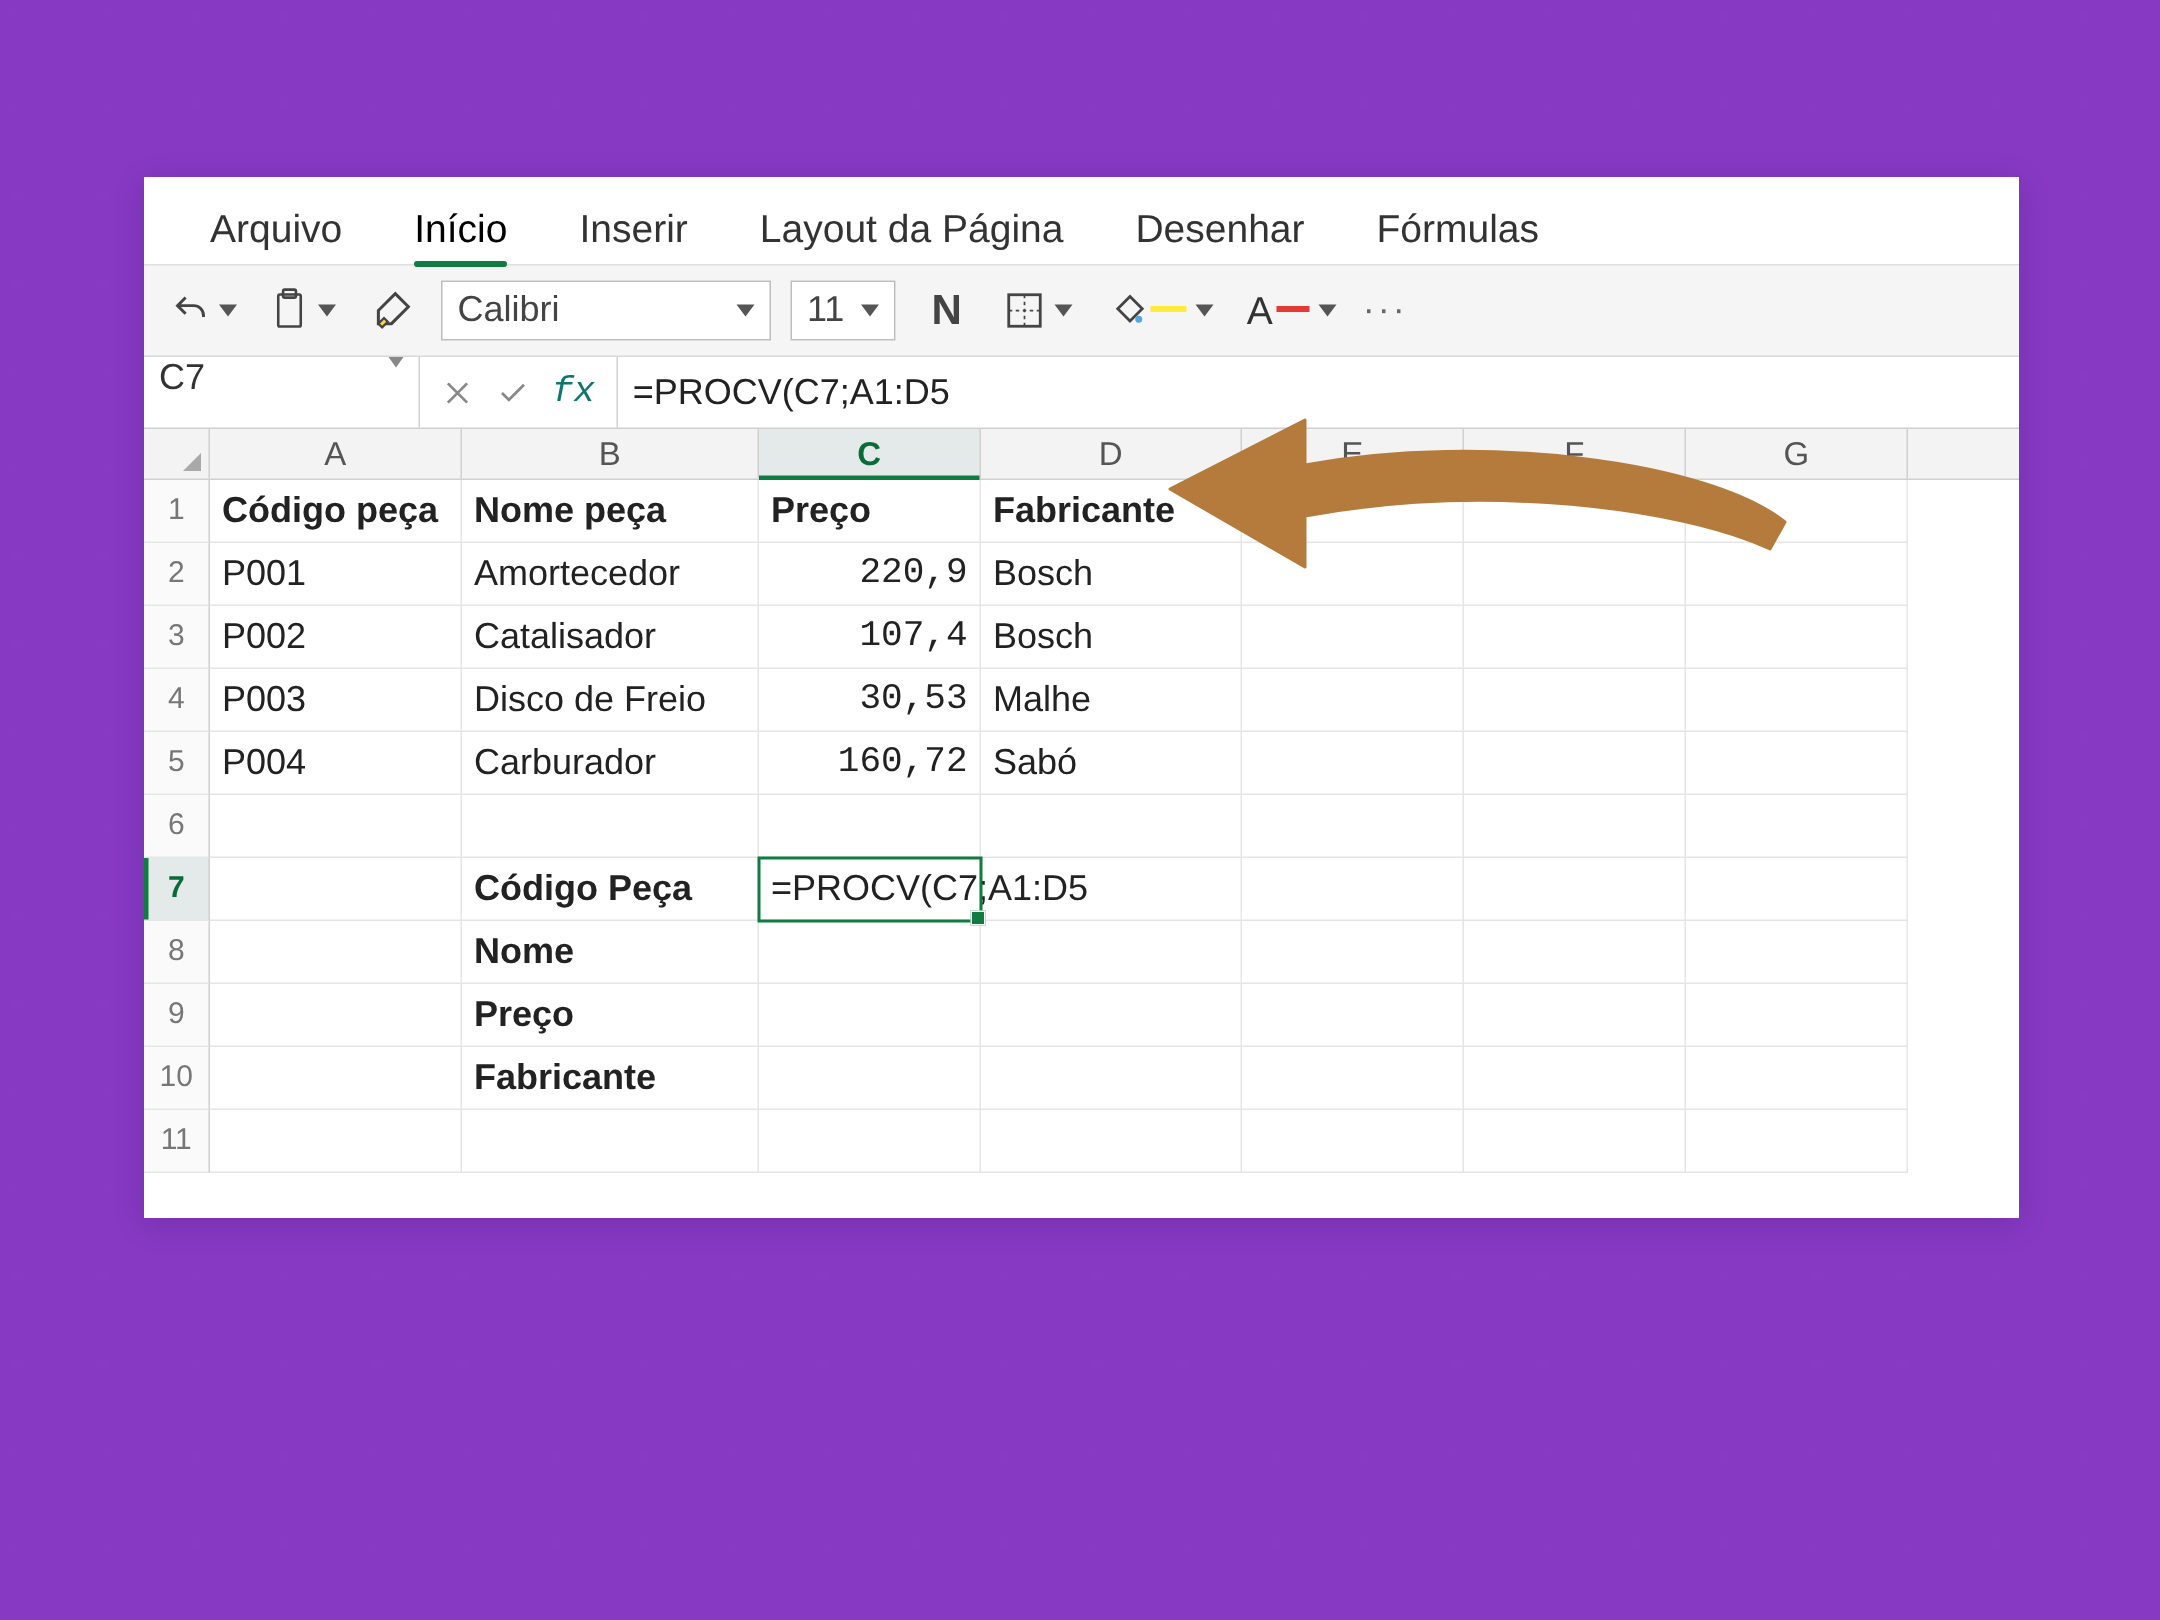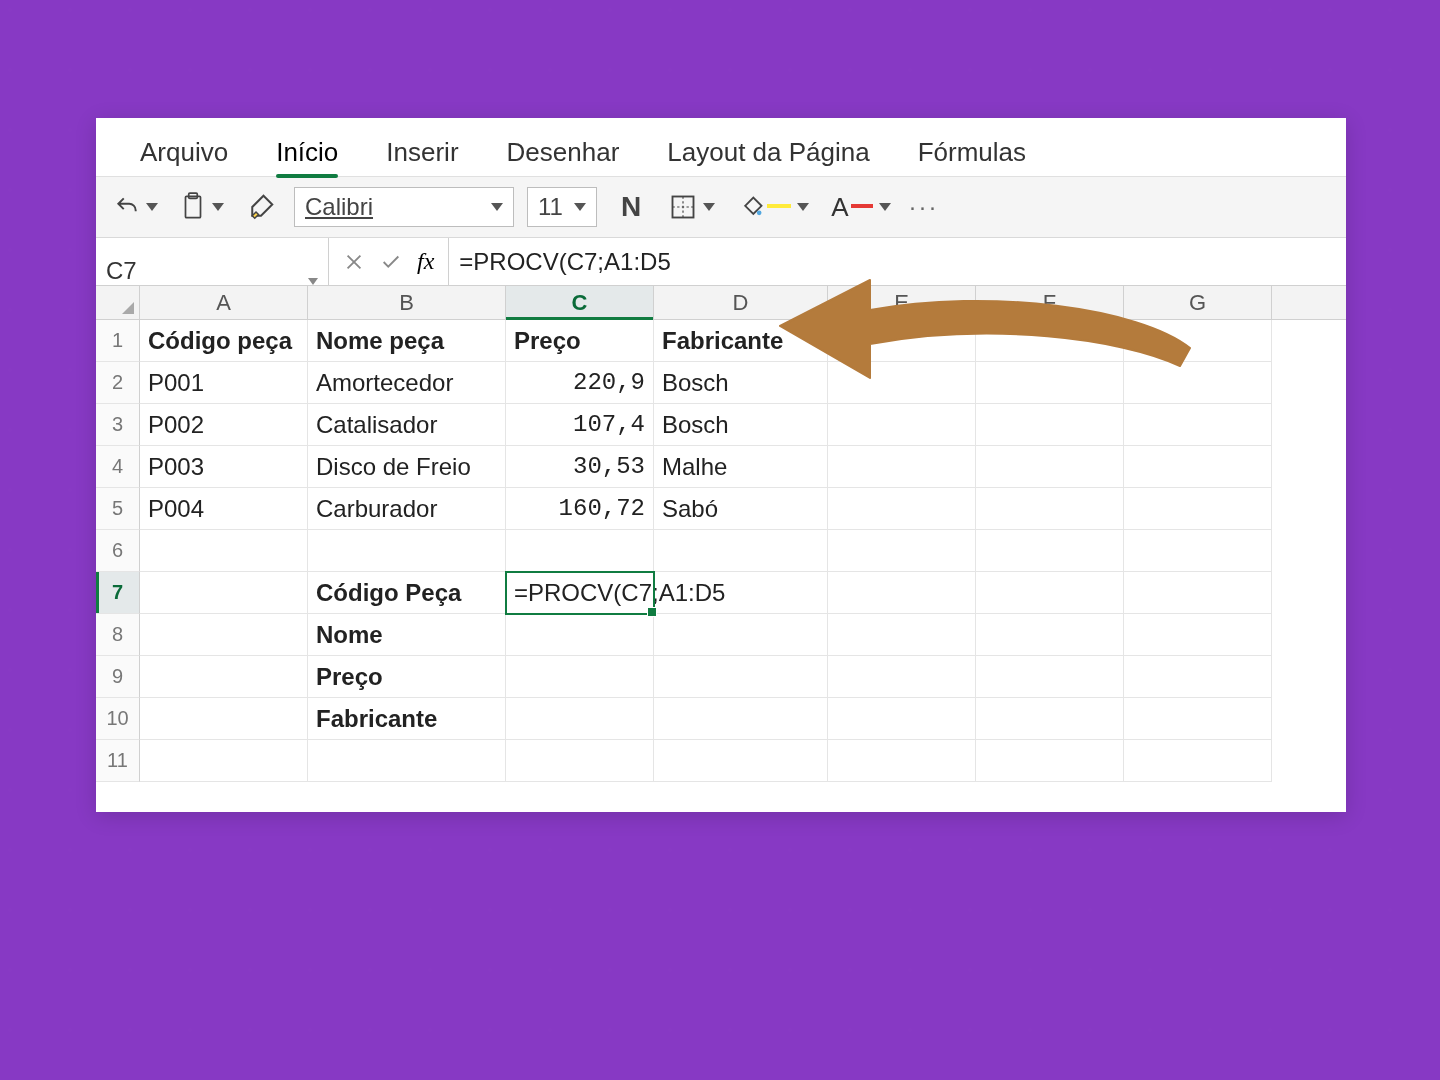--- a/index.html
+++ b/index.html
@@ -59,45 +59,45 @@
     color:#444;
   }
   .tool-btn { display:flex; align-items:center; gap:2px; padding:4px 4px; }
   .caret-down {
     width:0;height:0;border-left:6px solid transparent;border-right:6px solid transparent;
     border-top:8px solid #555; margin-left:4px;
   }
   .font-name {
     border:1px solid #bdbdbd; background:#fff; height:40px;
     display:flex; align-items:center; padding:0 10px; font-size:24px;
-    min-width:220px; justify-content:space-between;text-decoration:underline;
+    min-width:220px; justify-content:space-between;
   }
   .font-size {
     border:1px solid #bdbdbd; background:#fff; height:40px;
     display:flex; align-items:center; padding:0 10px; font-size:24px;
     min-width:70px; justify-content:space-between; margin-left:-1px;
   }
   .bold-n { font-weight:700; font-size:28px; padding:0 10px; }
   .dots { font-size:24px; letter-spacing:2px; color:#666; }
   
   .formula-row {
     height:48px; display:flex; align-items:stretch; border-bottom:1px solid #d0d0d0;
     font-size:24px;
   }
   .namebox {
-    width:233px; border-right:1px solid #d0d0d0; display:flex; align-items:flex-end;
+    width:184px; border-right:1px solid #d0d0d0; display:flex; align-items:flex-start;
     padding:0 10px; justify-content:space-between; color:#333;gap:41px;
   }
   .namebox-caret{
     width:0;height:0;border-left:5px solid transparent;border-right:5px solid transparent;
     border-top:7px solid #888;
   }
   .fx-controls{ display:flex; align-items:center; gap:14px; padding:0 14px; border-right:1px solid #d0d0d0;}
   .fx-controls .icon{ color:#888; font-size:24px; }
-  .fx-label{ font-style:italic; font-family:Liberation Serif, serif; color:#000000;}
+  .fx-label{ font-style:italic; font-family:Liberation Mono, monospace; color:#0f766e;}
   .formula-input{ flex:1; display:flex; align-items:center; padding:0 10px; color:#222;}
   
   .grid { display:block; }
   .col-headers{
     display:flex; height:34px; background:#f3f3f3; border-bottom:1px solid #d0d0d0;
   }
   .corner{
     width:44px; border-right:1px solid #d0d0d0; display:flex; align-items:center; justify-content:center;
     position:relative;
   }
@@ -146,22 +146,22 @@
 <body>
 
 <div class="bgpattern"></div>
 
 <div class="excel-window">
 
   <div class="ribbon-tabs">
     <div class="ribbon-tab">Arquivo</div>
     <div class="ribbon-tab active">Início</div>
     <div class="ribbon-tab">Inserir</div>
+    <div class="ribbon-tab">Layout da Página</div>
     <div class="ribbon-tab">Desenhar</div>
-    <div class="ribbon-tab">Layout da Página</div>
     <div class="ribbon-tab">Fórmulas</div>
   </div>
 
   <div class="toolbar">
     <div class="tool-btn">
       <svg width="26" height="26" viewBox="0 0 24 24">
           <path fill="none" stroke="#444" stroke-width="1.8" d="M9 14l-5-5 5-5M4 9h10a6 6 0 016 6v1"></path>
         </svg>
       <span class="caret-down"></span>
     </div>

